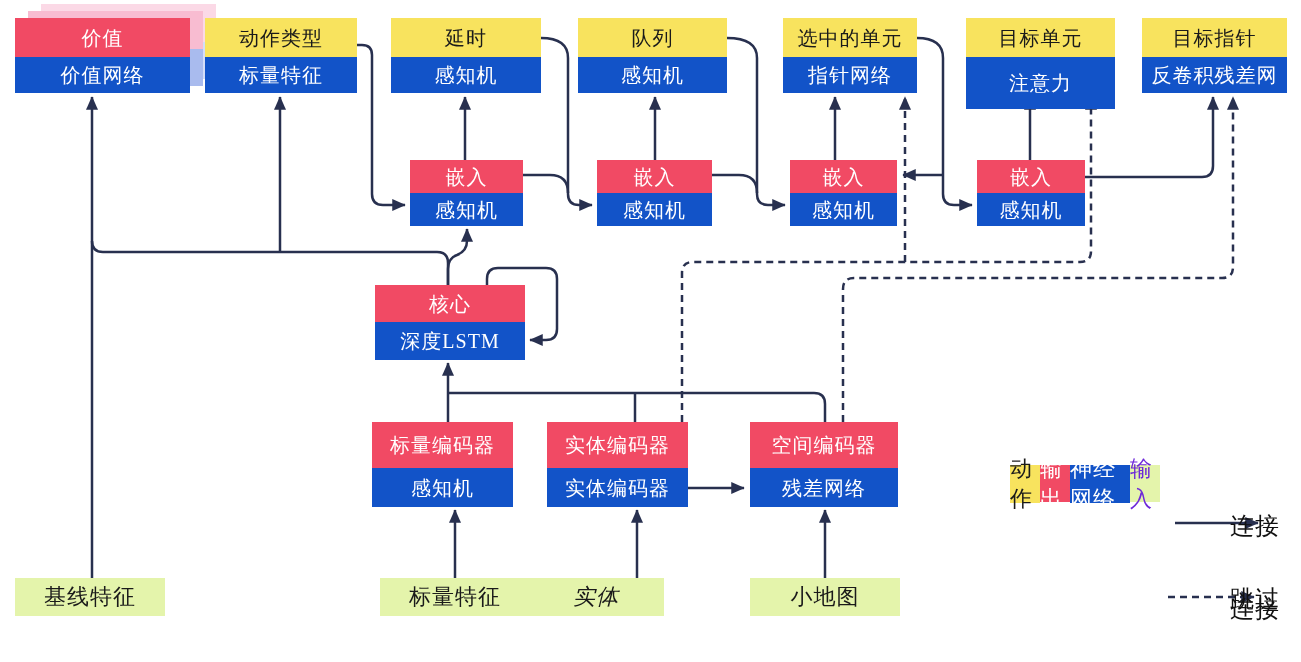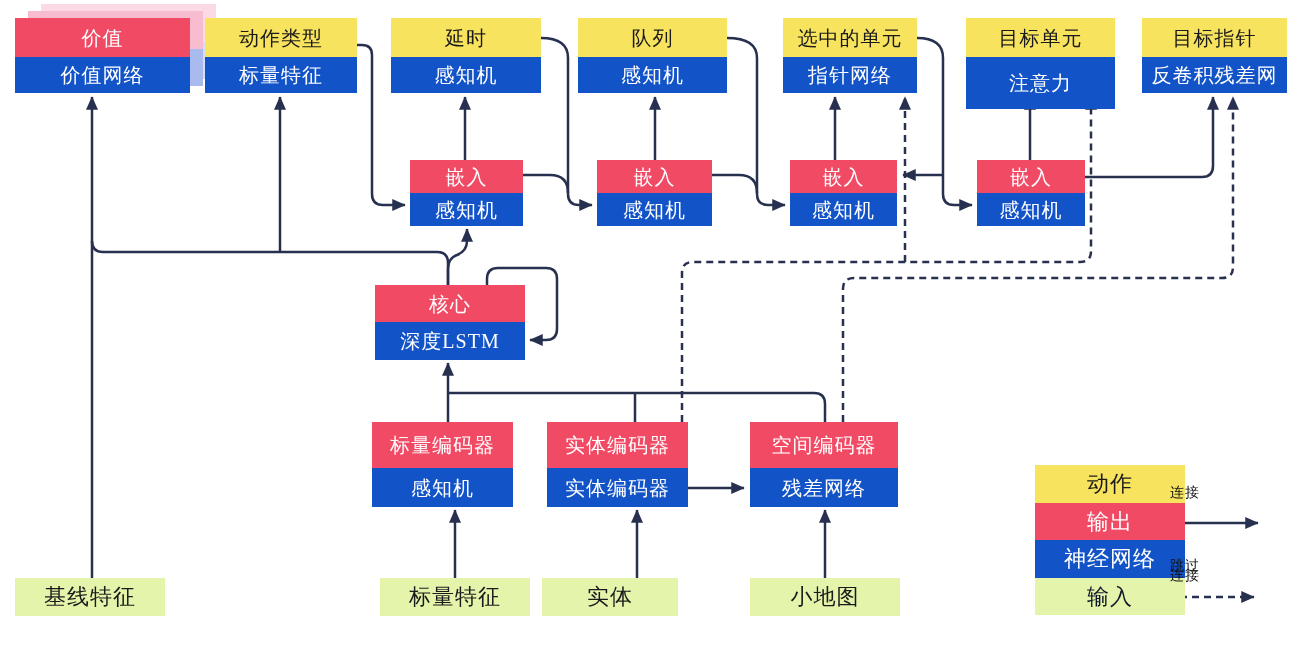--- a/index.html
+++ b/index.html
@@ -10,22 +10,22 @@
   .node .hdr,.node .bdy{display:flex;align-items:center;justify-content:center;
         font-size:20px;line-height:1;letter-spacing:1px;white-space:nowrap;}
   .hdr.action{background:var(--yellow);color:#1a1a1a;}
   .hdr.output{background:var(--red);color:#ffffff;}
   .bdy{background:var(--blue);color:#ffffff;}
   .ghost{position:absolute;z-index:2;display:flex;flex-direction:column;}
   .ghost div{flex:1;}
   .input-box{position:absolute;z-index:3;background:var(--green);color:#1a1a1a;
         display:flex;align-items:center;justify-content:center;font-size:22px;letter-spacing:1px;}
   .legend-row{display:flex;align-items:center;justify-content:center;font-size:22px;letter-spacing:1px;}
-  .legend-stack{position:absolute;z-index:3;display:flex;flex-direction:column;margin-left:25px;}
-  .legend-label{position:absolute;z-index:3;font-size:14px;color:#111;text-align:left;letter-spacing:1px;}
+  .legend-stack{position:absolute;z-index:3;display:flex;flex-direction:row;}
+  .legend-label{position:absolute;z-index:3;font-size:24px;color:#111;text-align:right;letter-spacing:1px;margin-top:26px;}
 </style>
 </head>
 <body>
 
 <div class="stage" style="--yellow:#f8e35e;--red:#f14a64;--blue:#1253c8;--green:#e4f4ab;">
 
   <svg class="wires" width="1301" height="662" viewBox="0 0 1301 662">
     <defs>
       <marker id="arr" viewBox="0 0 10 10" refX="8.5" refY="5" markerWidth="6" markerHeight="6" orient="auto">
         <path d="M0,1 L9,5 L0,9 z" fill="#28304f"></path>
@@ -151,26 +151,26 @@
     <div class="hdr output" style="height:46px;">实体编码器</div>
     <div class="bdy" style="height:39px;">实体编码器</div>
   </div>
   <div class="node" style="left:750px;top:422px;width:148px;">
     <div class="hdr output" style="height:46px;">空间编码器</div>
     <div class="bdy" style="height:39px;">残差网络</div>
   </div>
 
   <div class="input-box" style="left:15px;top:578px;width:150px;height:38px;">基线特征</div>
   <div class="input-box" style="left:380px;top:578px;width:150px;height:38px;">标量特征</div>
-  <div class="input-box" style="left:542px;top:578px;width:136px;height:38px;">实体</div>
+  <div class="input-box" style="left:528px;top:578px;width:136px;height:38px;font-style:italic;">实体</div>
   <div class="input-box" style="left:750px;top:578px;width:150px;height:38px;">小地图</div>
 
   <div class="legend-stack" style="left:1010px;top:465px;width:150px;height:150px;">
     <div class="legend-row" style="height:38px;background:var(--yellow);color:#1a1a1a;">动作</div>
     <div class="legend-row" style="height:37px;background:var(--red);color:#fff;">输出</div>
     <div class="legend-row" style="height:38px;background:var(--blue);color:#fff;">神经网络</div>
-    <div class="legend-row" style="height:37px;background:var(--green);color:#0f172a;">输入</div>
+    <div class="legend-row" style="height:37px;background:var(--green);color:#6d28d9;">输入</div>
   </div>
   <div class="legend-label" style="left:1170px;top:484px;width:110px;">连接</div>
   <div class="legend-label" style="left:1170px;top:557px;width:110px;font-family:Liberation Serif, serif;">跳过</div>
   <div class="legend-label" style="left:1170px;top:567px;width:110px;">连接</div>
 
 </div>
 
 </body></html>

